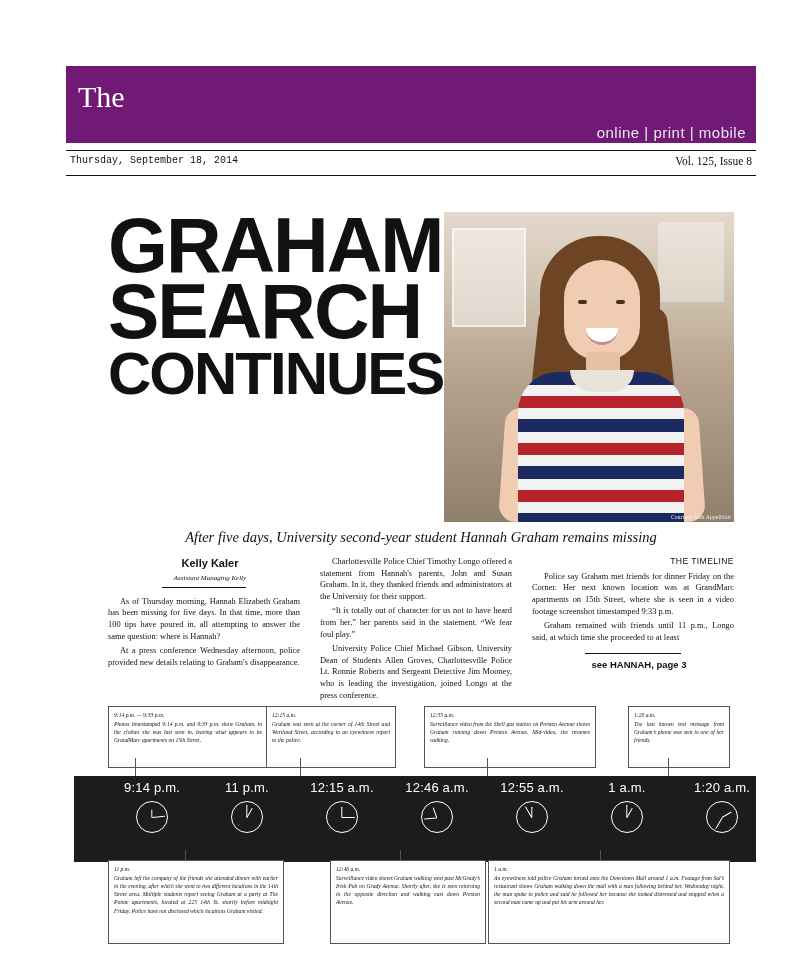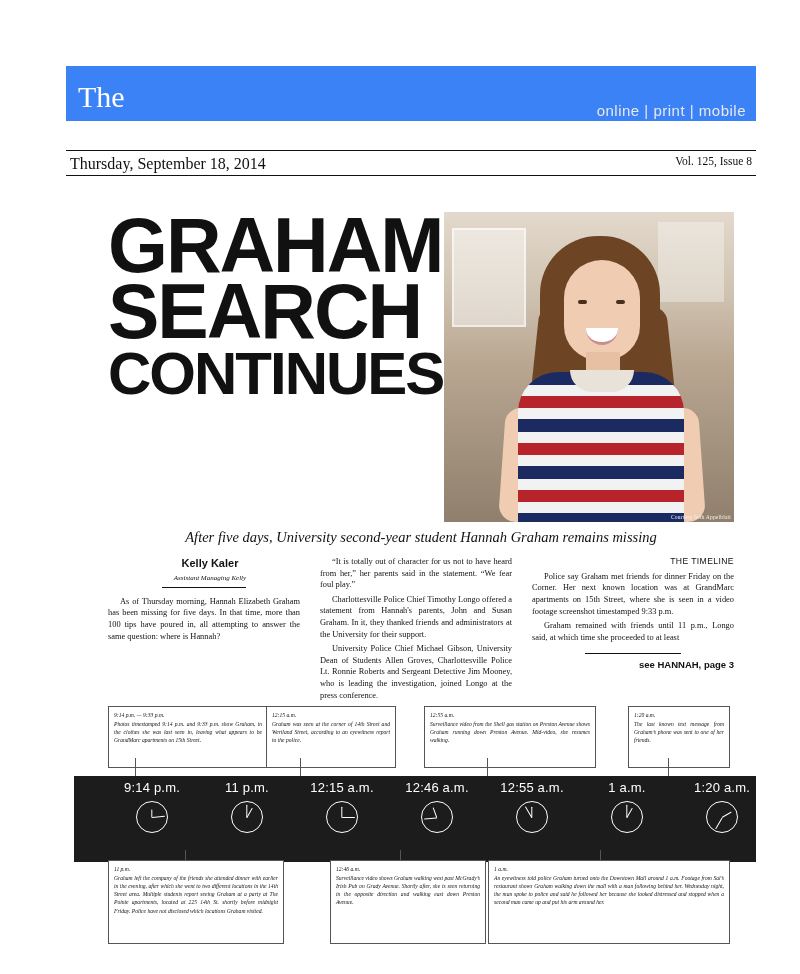--- a/index.html
+++ b/index.html
@@ -22,22 +22,22 @@
     position: relative;
     background: #fff;
   }
 
   
   .masthead {
     position: absolute;
     left: 66px;
     top: 66px;
     width: 690px;
-    height: 55px;
-    background: #3b82f6;
+    height: 77px;
+    background: #701a75;
     overflow: hidden;
   }
   .masthead-title {
     position: absolute;
     left: 108px;
     top: 2px;
     color: #ffffff;
     font-family: "Liberation Sans", sans-serif;
     font-weight: bold;
     font-size: 62px;
@@ -72,22 +72,22 @@
     top: 150px;
     width: 690px;
     height: 24px;
     border-top: 1.5px solid #111;
     border-bottom: 1.5px solid #111;
   }
   .datebar .date {
     position: absolute;
     left: 4px;
     top: 4px;
-    font-size: 16px;
-    font-family: Liberation Serif, serif;
+    font-size: 10px;
+    font-family: Liberation Mono, monospace;
   }
   .datebar .issue {
     position: absolute;
     right: 4px;
     top: 4px;
     font-size: 11.5px;
     font-family: "Liberation Serif", serif;
   }
 
   
@@ -286,21 +286,21 @@
     margin: 0 0 4px 0;
     text-indent: 0;
   }
   .jump-rule {
     width: 96px;
     height: 1px;
     background: #111;
     margin: 10px auto 4px auto;
   }
   .jump {
-    text-align: right;
+    text-align: center;
     font-family: "Liberation Sans", sans-serif;
     font-weight: bold;
     font-size: 9.5px;
     text-indent: 0;
     margin: 0;
   }
 
   
   .tl-bar {
     position: absolute;
@@ -407,24 +407,25 @@
   </div>
 
   <div class="deck">After five days, University second-year student Hannah Graham remains missing</div>
 
   <div class="cols">
     <div class="col col1">
       <p class="byline">Kelly Kaler</p>
       <p class="byline-role">Assistant Managing Kelly</p>
       <div class="byline-rule"></div>
       <p>As of Thursday morning, Hannah Elizabeth Graham has been missing for five days. In that time, more than 100 tips have poured in, all attempting to answer the same question: where is Hannah?</p>
+      <p>At a press conference Wednesday afternoon, police provided new details relating to Graham's disappearance.</p>
     </div>
     <div class="col col2">
+      <p>Charlottesville Police Chief Timothy Longo offered a statement from Hannah's parents, John and Susan Graham. In it, they thanked friends and administrators at the University for their support.</p>
       <p>“It is totally out of character for us not to have heard from her,” her parents said in the statement. “We fear foul play.”</p>
-      <p>Charlottesville Police Chief Timothy Longo offered a statement from Hannah's parents, John and Susan Graham. In it, they thanked friends and administrators at the University for their support.</p>
       <p>University Police Chief Michael Gibson, University Dean of Students Allen Groves, Charlottesville Police Lt. Ronnie Roberts and Sergeant Detective Jim Mooney, who is leading the investigation, joined Longo at the press conference.</p>
     </div>
     <div class="col col3">
       <p class="timeline-head">THE TIMELINE</p>
       <p>Police say Graham met friends for dinner Friday on the Corner. Her next known location was at GrandMarc apartments on 15th Street, where she is seen in a video footage screenshot timestamped 9:33 p.m.</p>
       <p>Graham remained with friends until 11 p.m., Longo said, at which time she proceeded to at least</p>
       <div class="jump-rule"></div>
       <p class="jump">see HANNAH, page 3</p>
     </div>
   </div>

